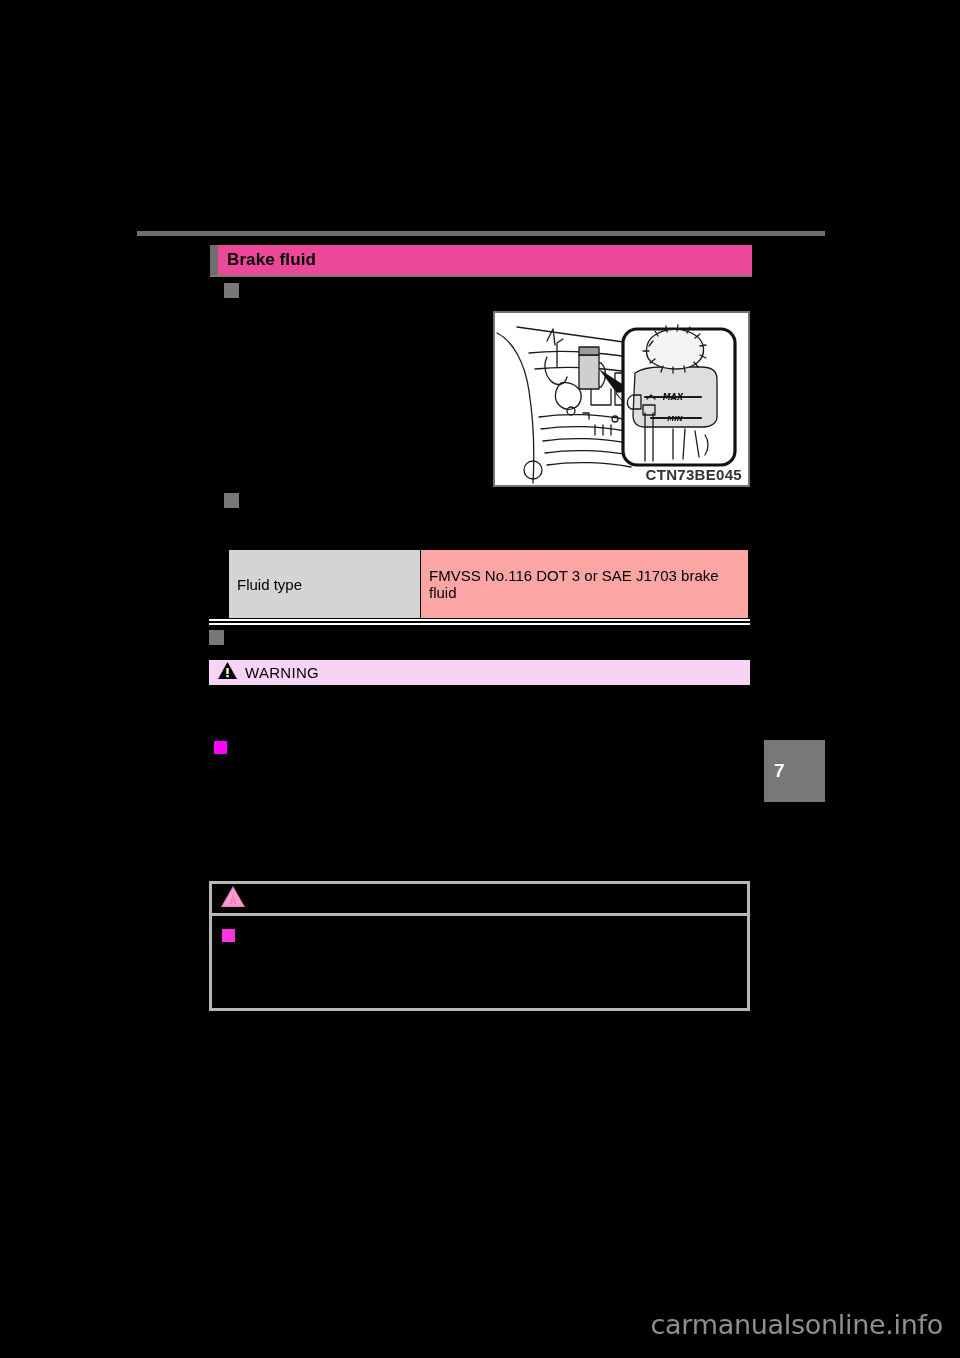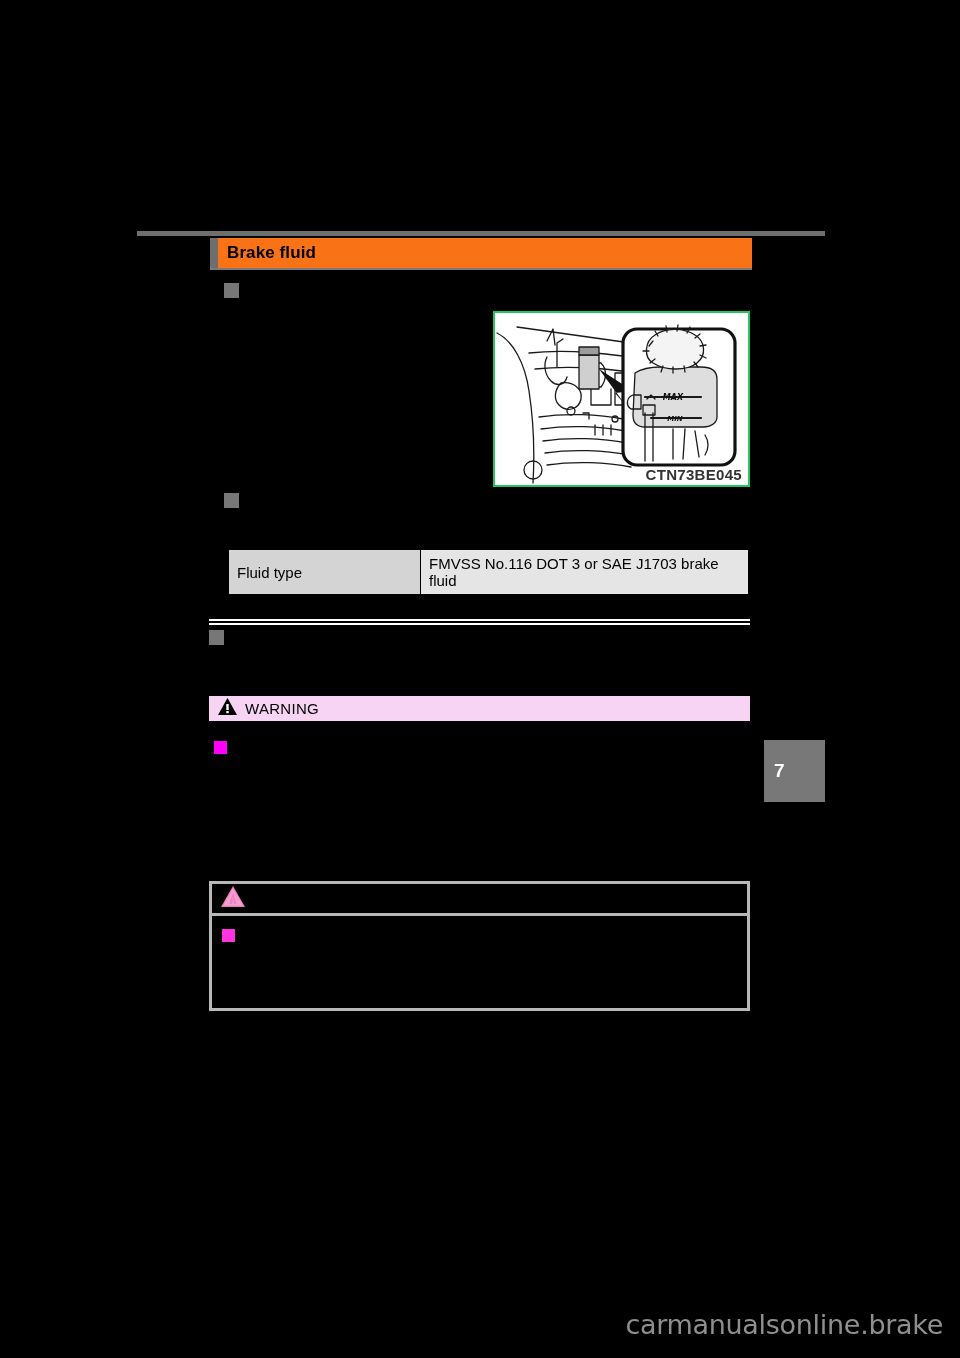--- a/index.html
+++ b/index.html
@@ -29,24 +29,24 @@
     top: 231px;
     width: 688px;
     height: 5px;
     background: #6e6e6e;
   }
 
   
   .section-bar {
     position: absolute;
     left: 210px;
-    top: 238px;
+    top: 245px;
     width: 542px;
     height: 30px;
-    background: #f97316;
+    background: #ec4899;
     display: flex;
     align-items: center;
     box-shadow: 0 2px 0 0 #7a7a7a;
   }
   .section-bar-accent {
     width: 8px;
     height: 30px;
     background: #6e6e6e;
     flex: 0 0 auto;
   }
@@ -83,21 +83,21 @@
   #marker-3-label { left: 230px; top: 628px; }
 
   
   .figure {
     position: absolute;
     left: 493px;
     top: 311px;
     width: 257px;
     height: 176px;
     background: #bef264;
-    border: 2px solid #22c55e;
+    border: 2px solid #737373;
     box-sizing: border-box;
     overflow: hidden;
   }
   .figure svg { display: block; }
   .figure-caption {
     position: absolute;
     right: 6px;
     bottom: 2px;
     font-size: 15px;
     font-weight: bold;
@@ -111,30 +111,30 @@
     left: 228px;
     top: 549px;
     width: 521px;
     border-collapse: collapse;
     background: #ffffff;
   }
   .spec-table td {
     border: 1px solid #000000;
     font-size: 15px;
     color: #000000;
-    padding: 5px 8px;
+    padding: 17px 8px;
     height: 18px;
     vertical-align: middle;
   }
   .spec-table td.key {
     background: #d4d4d4;
     width: 175px;
   }
   .spec-table td.val {
-    background: #e5e5e5;
+    background: #fca5a5;
   }
 
   
   .double-rule {
     position: absolute;
     left: 209px;
     top: 619px;
     width: 541px;
     height: 7px;
   }
@@ -143,21 +143,21 @@
     width: 100%;
     height: 2px;
     background: #ffffff;
   }
   .double-rule span:first-child { margin-bottom: 2px; }
 
   
   .warning-banner {
     position: absolute;
     left: 209px;
-    top: 696px;
+    top: 660px;
     width: 541px;
     height: 25px;
     background: #f8d4f4;
     display: flex;
     align-items: center;
     padding-left: 9px;
     box-sizing: border-box;
   }
   .warning-banner .tri-icon { margin-right: 8px; }
   .warning-banner-label {
@@ -395,15 +395,15 @@
       <span class="notice-bullet-text"></span>
     </div>
   </div>
 
   <div class="chapter-tab">
     <span class="chapter-tab-number">7</span>
   </div>
 
   <div class="page-number">476</div>
 
-  <div class="footer-watermark">carmanualsonline.brake</div>
+  <div class="footer-watermark">carmanualsonline.info</div>
 
 </div>
 
 </body></html>

